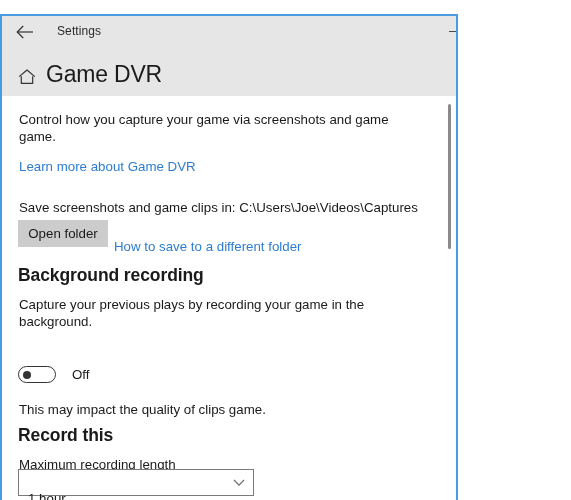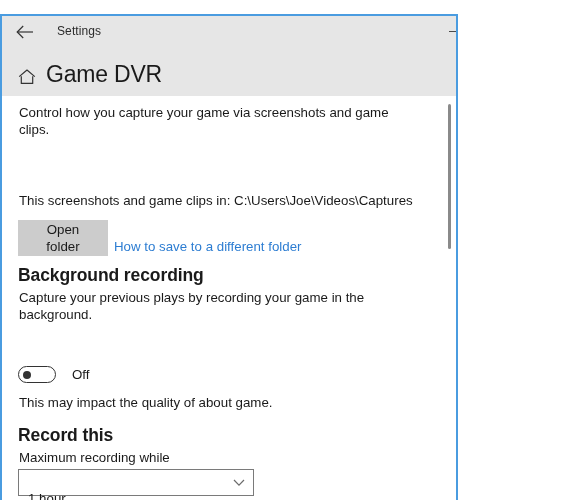--- a/index.html
+++ b/index.html
@@ -98,20 +98,21 @@
     background: #ffffff;
     overflow: hidden;
   }
 
   .txt {
     position: absolute;
     font-size: 13.3px;
     color: #1a1a1a;
     line-height: 17px;
     letter-spacing: 0px;
+    margin-top: 7px;
   }
   .link {
     position: absolute;
     font-size: 13.3px;
     color: #2d7dd2;
     line-height: 17px;
     cursor: pointer;
     text-decoration: none;
   }
   .section-head {
@@ -127,21 +128,21 @@
   .intro-2 { left: 17px; top: 25px; }
   .learnmore { left: 17px; top: 62px; }
   .savepath  { left: 17px; top: 96px; }
 
   .open-folder-btn {
     position: absolute;
     left: 16px; top: 124px;
     width: 90px; height: 27px;
     background: #cccccc;
     border: none;
-    padding: 18px;
+    padding: 0;
     font-family: "Liberation Sans", sans-serif;
     font-size: 13.3px;
     color: #1a1a1a;
     cursor: pointer;
     display: flex;
     align-items: center;
     justify-content: center;
     line-height: 17px;
   }
   .howto-link { left: 112px; top: 130px; margin-top: 12px; }
@@ -269,44 +270,45 @@
         <path d="M2.2 9.6 L10 3 L17.8 9.6" fill="none" stroke="#333333" stroke-width="1.2" stroke-linejoin="round"></path>
         <path d="M4.3 9.2 L4.3 16.4 L15.7 16.4 L15.7 9.2" fill="none" stroke="#333333" stroke-width="1.2" stroke-linejoin="round"></path>
       </svg>
     </div>
     <div class="page-title">Game DVR</div>
   </div>
 
   <div class="content">
 
     <div class="txt intro-1">Control how you capture your game via screenshots and game</div>
-    <div class="txt intro-2">clips.</div>
-
-
-    <div class="txt savepath">This screenshots and game clips in: C:\Users\Joe\Videos\Captures</div>
+    <div class="txt intro-2">game.</div>
+
+    <div class="link learnmore">Learn more about Game DVR</div>
+
+    <div class="txt savepath">Save screenshots and game clips in: C:\Users\Joe\Videos\Captures</div>
 
     <button class="open-folder-btn">Open folder</button>
     <div class="link howto-link">How to save to a different folder</div>
 
     <div class="section-head bgrec-head">Background recording</div>
     <div class="txt bgrec-2">background.</div>
     <div class="txt bgrec-1">Capture your previous plays by recording your game in the</div>
 
 
     <div class="toggle-row">
       <div class="toggle">
         <div class="knob"></div>
       </div>
       <div class="toggle-label">Off</div>
     </div>
 
-    <div class="txt impact-note">This may impact the quality of about game.</div>
+    <div class="txt impact-note">This may impact the quality of clips game.</div>
 
     <div class="section-head record-this-head">Record this</div>
-    <div class="txt maxlen-label">Maximum recording while</div>
+    <div class="txt maxlen-label">Maximum recording length</div>
 
     <div class="dropdown">
       <div class="dd-value">1 hour</div>
       <div class="dd-chevron">
         <svg width="12" height="10" viewBox="0 0 12 10" aria-hidden="true">
           <path d="M1 2 L6 7.2 L11 2" fill="none" stroke="#6b6b6b" stroke-width="1.2"></path>
         </svg>
       </div>
     </div>
 

